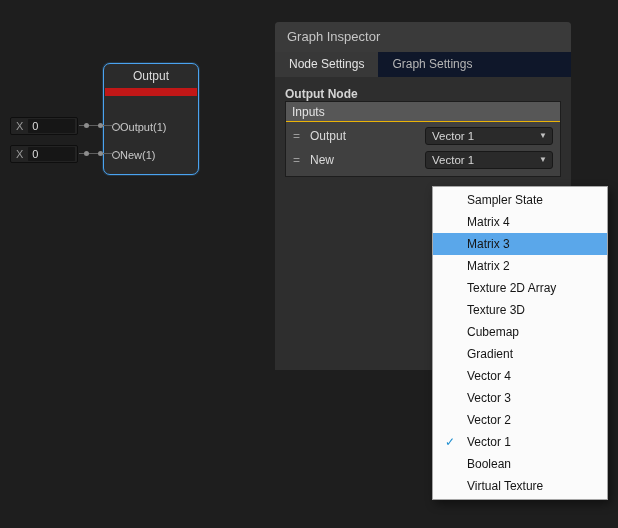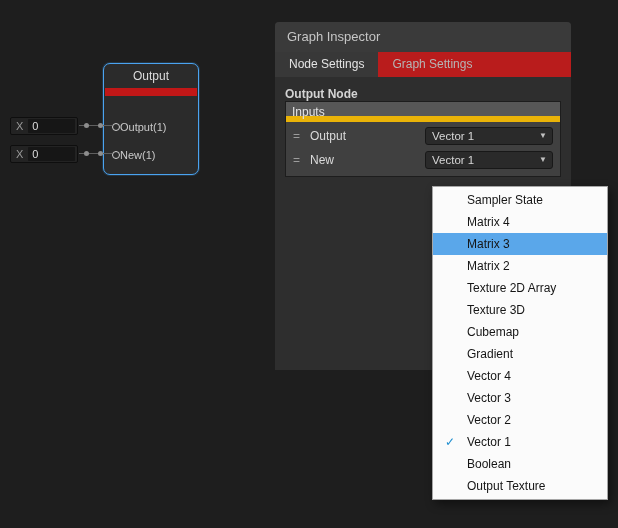--- a/index.html
+++ b/index.html
@@ -25,29 +25,29 @@
               padding-left:4px; margin-right:2px; border-radius:1px; }
 
   .connector { position:absolute; height:1px; background:#5f5f5f; z-index:3; }
   .dot { position:absolute; width:5px; height:5px; border-radius:50%; background:#8d8d8d; z-index:3; }
 
   
   .inspector { position:absolute; left:275px; top:22px; width:296px; height:348px;
                background:#2e2e2e; border-radius:4px 4px 0 0; z-index:4; }
   .insp-header { height:30px; line-height:30px; padding-left:12px; background:#3a3a3a;
                  color:#c6c6c6; font-size:13px; border-radius:4px 4px 0 0; }
-  .tabbar { display:flex; height:25px; background:#b91c1c; }
+  .tabbar { display:flex; height:25px; background:#0f172a; }
   .tab { padding:0 14px; line-height:25px; font-size:12px; color:#b5b5b5; cursor:default; }
   .tab.active { background:#383838; color:#e4e4e4; }
   .insp-body { padding:10px; }
   .section-title { font-weight:bold; color:#d4d4d4; font-size:12px; }
 
   .inputs-box { border:1px solid #1d1d1d; }
   .inputs-header { height:20px; line-height:20px; padding-left:6px; background:#575757;
-                   color:#e4e4e4; font-size:12px; border-bottom:6px solid #eab308; }
+                   color:#e4e4e4; font-size:12px; border-bottom:1px solid #eab308; }
   .inputs-body { background:#404040; padding:2px 0 4px 0; }
   .input-row { display:flex; align-items:center; height:24px; padding:0 7px; }
   .drag-handle { color:#9c9c9c; width:17px; font-size:12px; }
   .row-label { flex:1; color:#dadada; font-size:12px; }
   .dropdown { width:128px; height:18px; background:#2a2a2a; border:1px solid #181818;
               border-radius:3px; display:flex; align-items:center; color:#d6d6d6;
               font-size:11.5px; padding:0 5px 0 6px; }
   .dd-label { flex:1; }
   .dd-arrow { font-size:8px; color:#c0c0c0; line-height:1; }
 
@@ -174,17 +174,17 @@
     <div class="menu-item">
       <span class="menu-check">✓</span>
       <span class="menu-label">Vector 1</span>
     </div>
     <div class="menu-item">
       <span class="menu-check"></span>
       <span class="menu-label">Boolean</span>
     </div>
     <div class="menu-item">
       <span class="menu-check"></span>
-      <span class="menu-label">Output Texture</span>
+      <span class="menu-label">Virtual Texture</span>
     </div>
   </div>
 
 </div>
 
 </body></html>

